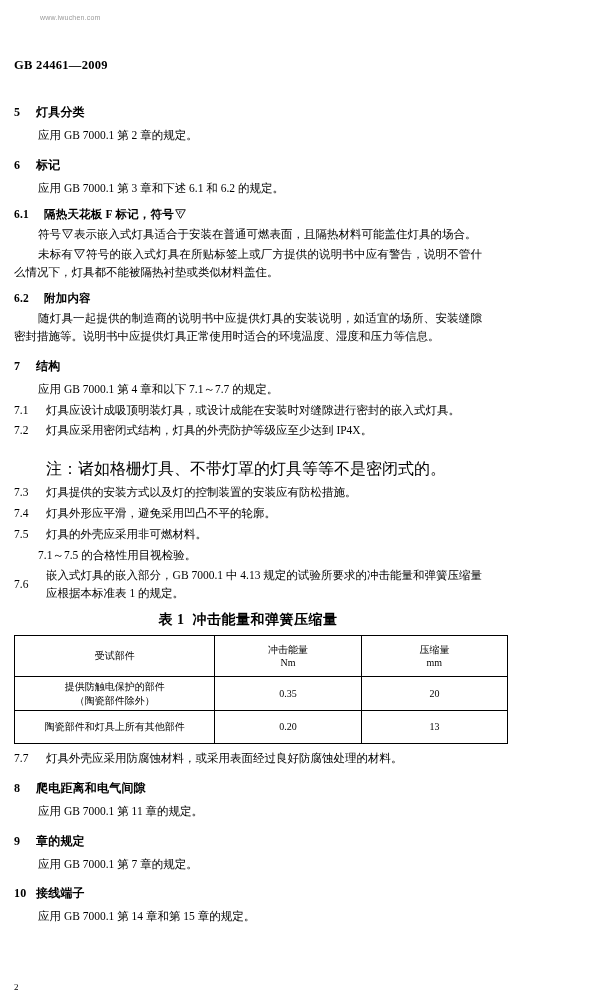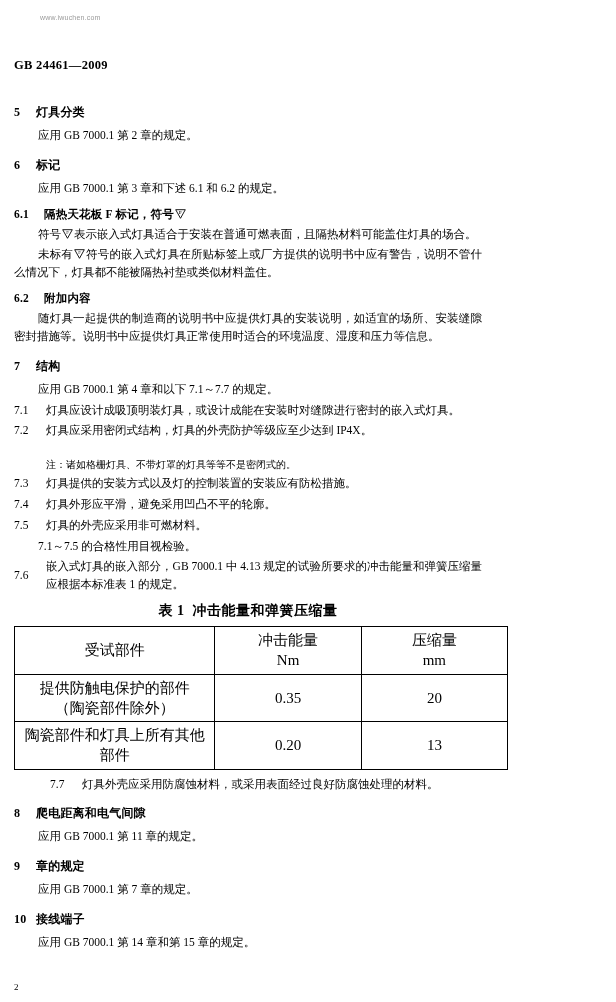--- a/index.html
+++ b/index.html
@@ -86,21 +86,21 @@
     align-items: center;
   }
   .numbered .num {
     flex: 0 0 32px;
     font-weight: normal;
   }
   .numbered .txt {
     flex: 1 1 auto;
   }
   .note {
-    font-size: 10px;
+    font-size: 16px;
     line-height: 1.5;
     margin: 17px 0 2px 32px;
   }
   .tri {
     display: inline-block;
     width: 11px;
     height: 10px;
     position: relative;
     vertical-align: -1px;
     margin: 0 1px;
@@ -110,21 +110,21 @@
     text-align: center;
     font-size: 14px;
     font-weight: bold;
     margin: 8px 0 3px 0;
     letter-spacing: 0.5px;
   }
   table.data {
     border-collapse: collapse;
     width: 494px;
     margin: 6px auto;
-    font-size: 15px;
+    font-size: 10px;
   }
   table.data th, table.data td {
     border: 1px solid #000;
     text-align: center;
     vertical-align: middle;
     padding: 3px 2px;
     line-height: 1.35;
     font-weight: normal;
   }
   table.data thead th {
@@ -257,21 +257,21 @@
           <td>20</td>
         </tr>
         <tr>
           <td class="first">陶瓷部件和灯具上所有其他部件</td>
           <td>0.20</td>
           <td>13</td>
         </tr>
       </tbody>
     </table>
 
-    <div class="numbered" style="margin-top:6px;margin-left:36px;">
+    <div class="numbered" style="margin-top:6px;">
       <span class="num">7.7</span>
       <span class="txt">灯具外壳应采用防腐蚀材料，或采用表面经过良好防腐蚀处理的材料。</span>
     </div>
 
     <div class="h2">
       <span class="num">8</span><span>爬电距离和电气间隙</span>
     </div>
     <p class="body indent">应用 GB 7000.1 第 11 章的规定。</p>
 
     <div class="h2">

